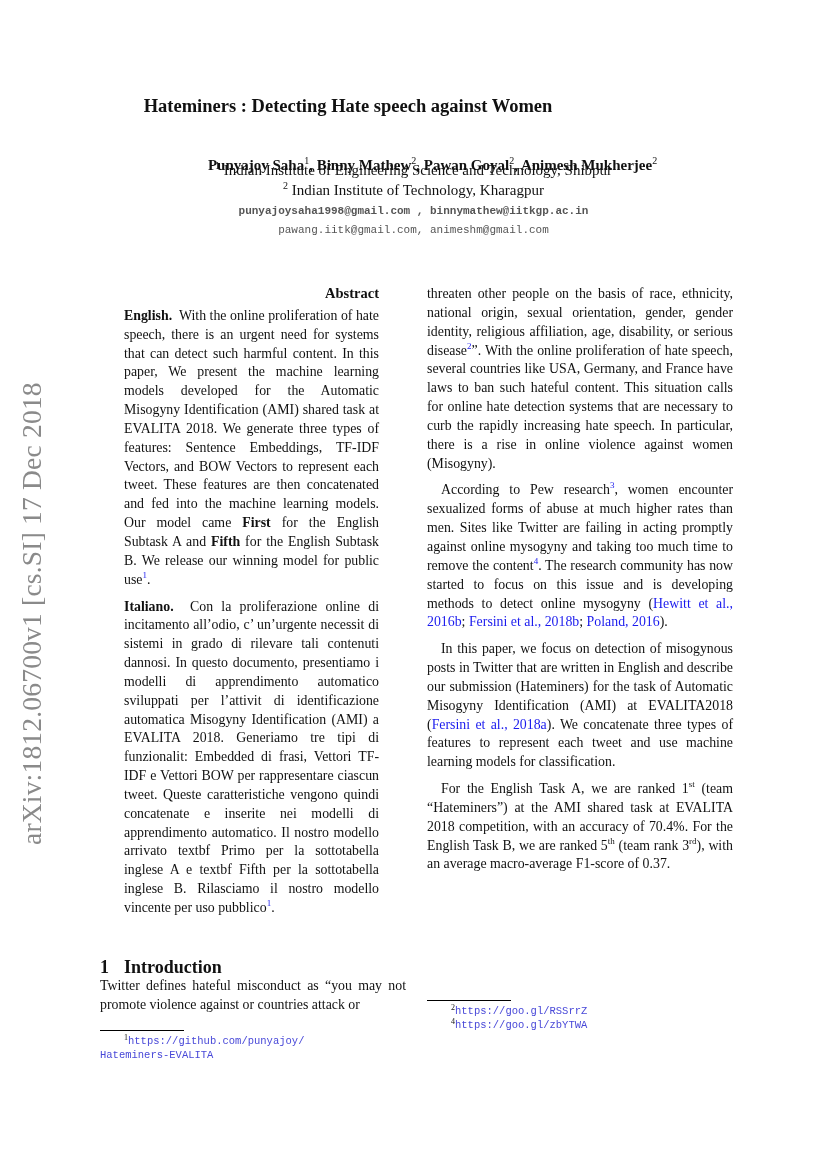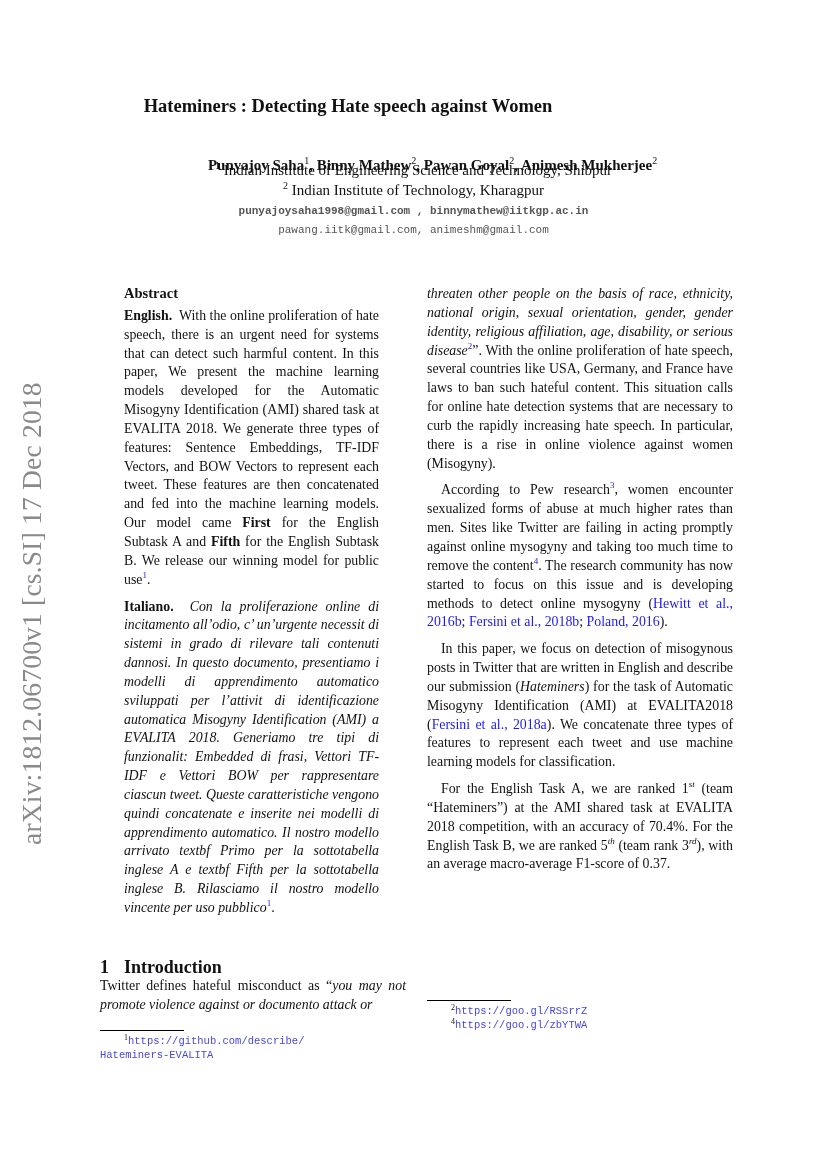--- a/index.html
+++ b/index.html
@@ -23,24 +23,24 @@
   #aff2 { top: 182px; }
   .emails { position: absolute; left: 0; width: 827px; text-align: center; font-size: 11px; color: #555; }
   #emails1 { top: 205px; font-weight: bold; }
   #emails2 { top: 224px; }
 
   .col { position: absolute; width: 306px; font-size: 13.85px; line-height: 18.85px; text-align: justify; hyphens: manual; }
   #col-left-abs { left: 124px; width: 255px; top: 284px; }
   #col-left { left: 100px; top: 958px; }
   #col-right { left: 427px; top: 285px; }
 
-  #abstract-heading { text-align: left; font-weight: bold; font-size: 14.5px; margin-bottom: 4px; }
+  #abstract-heading { text-align: right; font-weight: bold; font-size: 14.5px; margin-bottom: 4px; }
   .para { margin: 0 0 8px 0; }
   .indent { text-indent: 14px; }
-  .it { font-style: italic; }
+  .it { }
   .b { font-weight: bold; }
   sup { font-size: 9px; line-height: 0; }
   sup.blue { color: #1a1aee; }
 
   #section-heading { font-weight: bold; font-size: 18px; margin: 0 0 0 0; }
   #section-heading .num { display: inline-block; width: 24px; }
 
   .fn-rule { width: 84px; height: 0; border-top: 1px solid #000; margin: 0 0 3px 0; }
   .footnotes { position: absolute; font-size: 10.5px; line-height: 14px; }
   #fn-left { left: 100px; top: 1030px; width: 306px; }
@@ -68,26 +68,26 @@
 <div id="emails2" class="emails mono">pawang.iitk@gmail.com, animeshm@gmail.com</div>
 
 <div id="col-left-abs" class="col">
   <div id="abstract-heading">Abstract</div>
   <p class="para"><span class="b">English.</span>&nbsp; <span>With the online proliferation of hate speech, there is an urgent need for systems that can detect such harmful content.  In this paper, We present the machine learning models developed for the Automatic Misogyny Identification (AMI) shared task at EVALITA 2018. We generate three types of features: Sentence Embeddings, TF-IDF Vectors, and BOW Vectors to represent each tweet.  These features are then concatenated and fed into the machine learning models.  Our model came </span><span class="b">First</span><span> for the English Subtask A and </span><span class="b">Fifth</span><span> for the English Subtask B. We release our winning model for public use</span><sup class="blue">1</sup><span>.</span></p>
   <p class="para"><span class="b">Italiano.</span>&nbsp; <span class="it">Con la proliferazione online di incitamento all’odio, c’ un’urgente necessit di sistemi in grado di rilevare tali contenuti dannosi. In questo documento, presentiamo i modelli di apprendimento automatico sviluppati per l’attivit di identificazione automatica Misogyny Identification (AMI) a EVALITA 2018.  Generiamo tre tipi di funzionalit: Embedded di frasi, Vettori TF-IDF e Vettori BOW per rappresentare ciascun tweet.  Queste caratteristiche vengono quindi concatenate e inserite nei modelli di apprendimento automatico.   Il nostro modello  arrivato textbf Primo per la sottotabella inglese A e  textbf Fifth per la sottotabella inglese B. Rilasciamo il nostro modello vincente per uso pubblico</span><sup class="blue">1</sup><span>.</span></p>
 </div>
 
 <div id="col-left" class="col">
   <div id="section-heading"><span class="num">1</span><span>Introduction</span></div>
-  <p class="para" id="intro-p1-left"><span>Twitter defines hateful misconduct as “</span><span class="it" id="quote-left">you may not promote violence against or documento attack or</span></p>
+  <p class="para" id="intro-p1-left"><span>Twitter defines hateful misconduct as “</span><span class="it" id="quote-left">you may not promote violence against or countries attack or</span></p>
 </div>
 
 <div id="fn-left" class="footnotes mono">
   <div class="fn-rule"></div>
-  <div class="fn"><span class="fi"><sup>1</sup><a class="mlink">https://github.com/describe/</a></span><br><a class="mlink">Hateminers-EVALITA</a></div>
+  <div class="fn"><span class="fi"><sup>1</sup><a class="mlink">https://github.com/punyajoy/</a></span><br><a class="mlink">Hateminers-EVALITA</a></div>
 </div>
 
 <div id="col-right" class="col">
   <p class="para"><span class="it" id="quote-right">threaten other people on the basis of race, ethnicity, national origin, sexual orientation, gender, gender identity, religious affiliation, age, disability, or serious disease</span><sup class="blue">2</sup><span>”. With the online proliferation of hate speech, several countries like USA, Germany, and France have laws to ban such hateful content.  This situation calls for online hate detection systems that are necessary to curb the rapidly increasing hate speech. In particular, there is a rise in online violence against women (Misogyny).</span></p>
   <p class="para indent"><span>According to Pew research</span><sup class="blue">3</sup><span>, women encounter sexualized forms of abuse at much higher rates than men.  Sites like Twitter are failing in acting promptly against online mysogyny and taking too much time to remove the content</span><sup class="blue">4</sup><span>.  The research community has now started to focus on this issue and is developing methods to detect online mysogyny (</span><a class="link">Hewitt et al., 2016b</a>; <a class="link">Fersini et al., 2018b</a>; <a class="link">Poland, 2016</a><span>).</span></p>
   <p class="para indent"><span>In this paper, we focus on detection of misogynous posts in Twitter that are written in English and describe our submission (</span><span class="it">Hateminers</span><span>) for the task of Automatic Misogyny Identification (AMI) at EVALITA2018 (</span><a class="link">Fersini et al., 2018a</a><span>). We concatenate three types of features to represent each tweet and use machine learning models for classification.</span></p>
   <p class="para indent"><span>For the English Task A, we are ranked 1</span><sup class="it">st</sup><span> (team “Hateminers”) at the AMI shared task at EVALITA 2018 competition, with an accuracy of 70.4%. For the English Task B, we are ranked 5</span><sup class="it">th</sup><span> (team rank 3</span><sup class="it">rd</sup><span>), with an average macro-average F1-score of 0.37.</span></p>
 </div>
 
 <div id="fn-right" class="footnotes mono">

